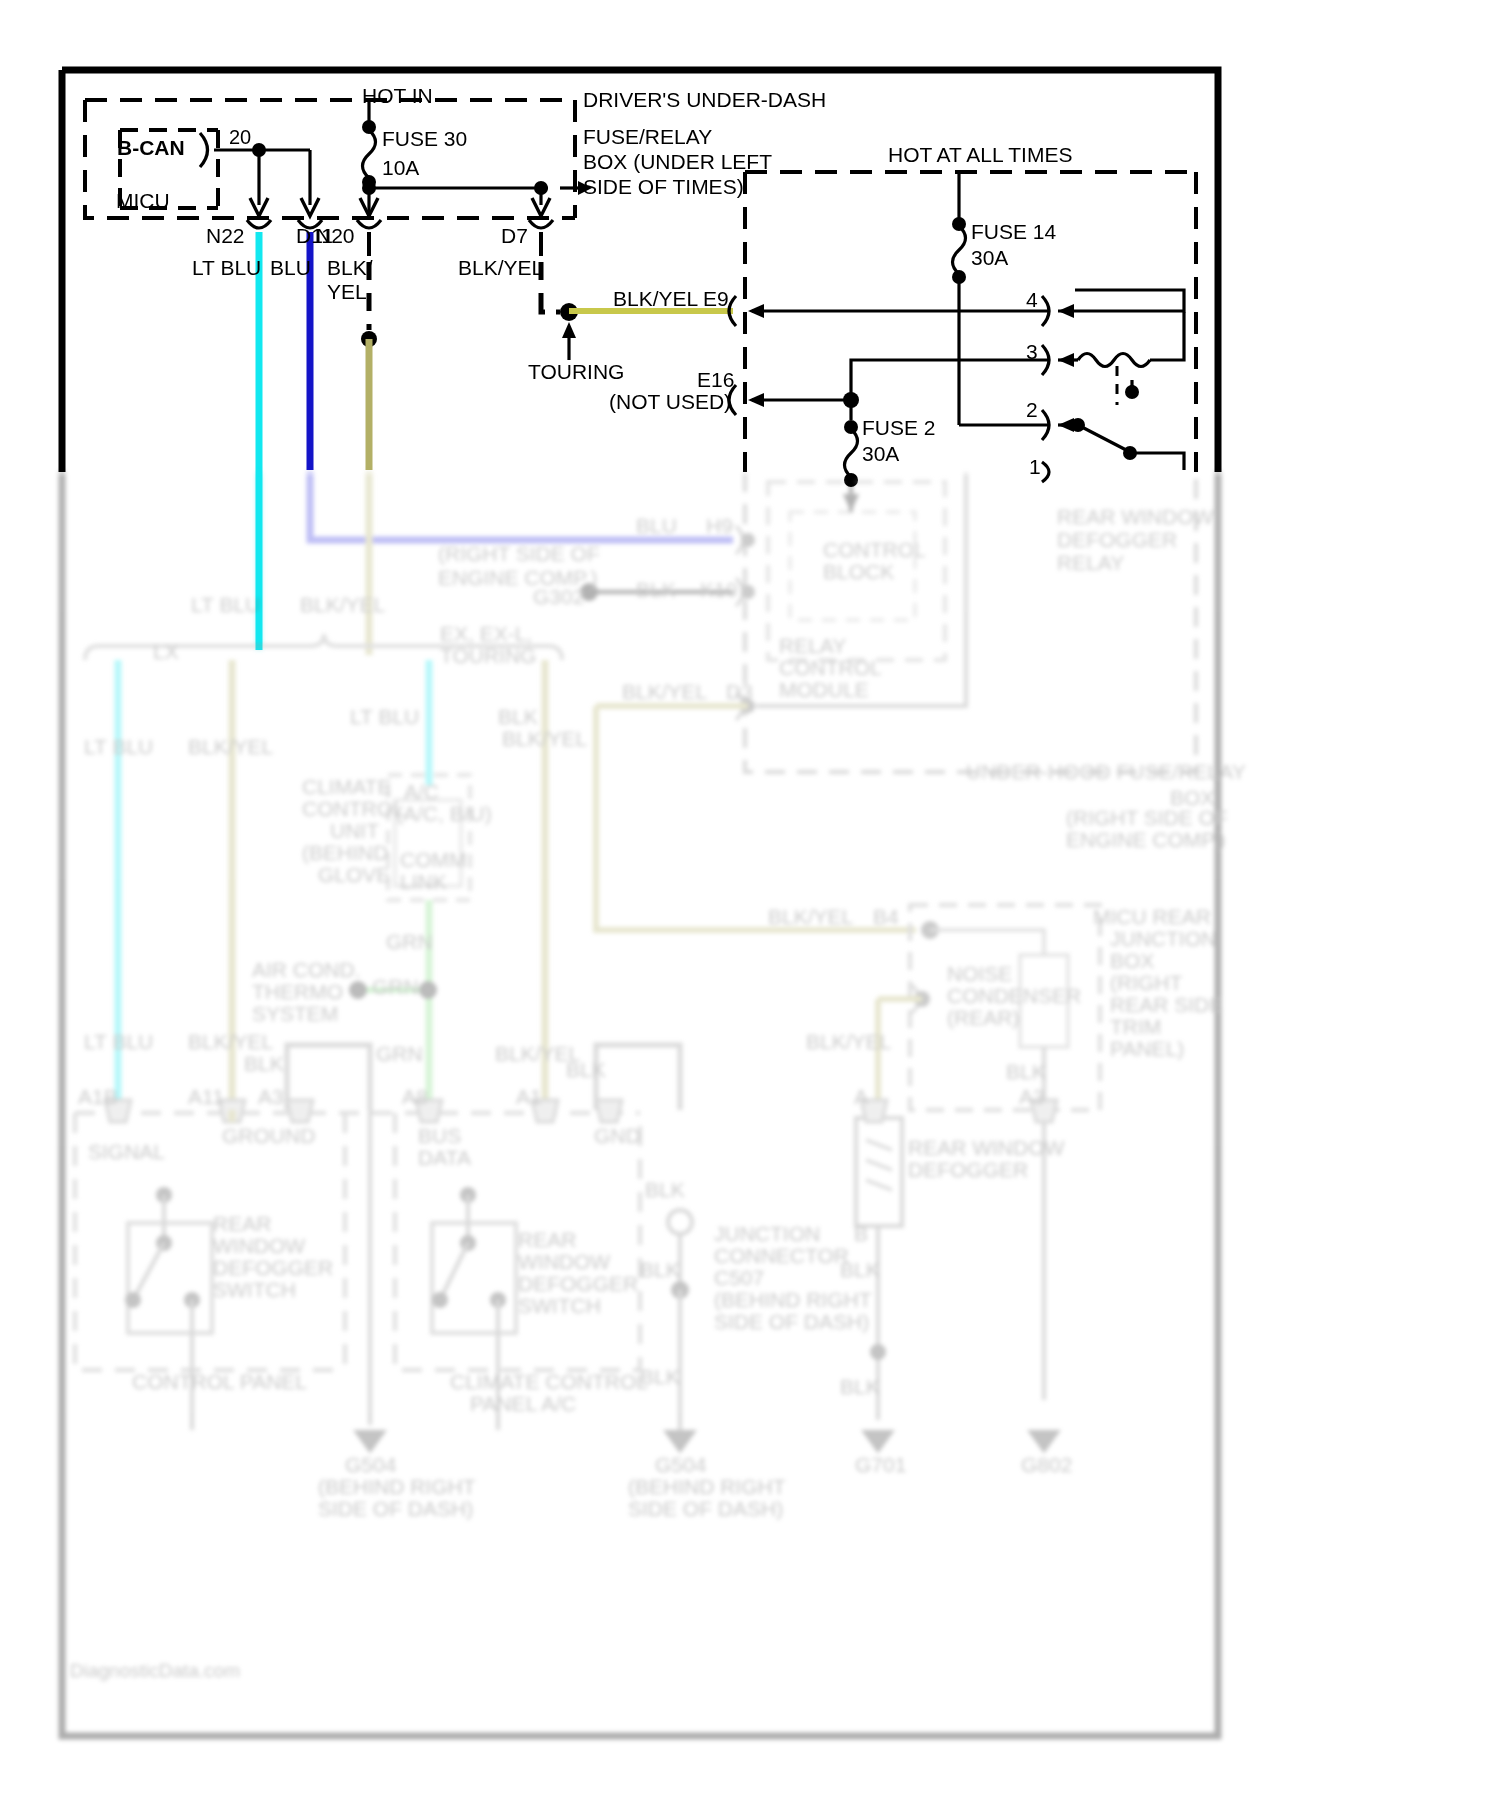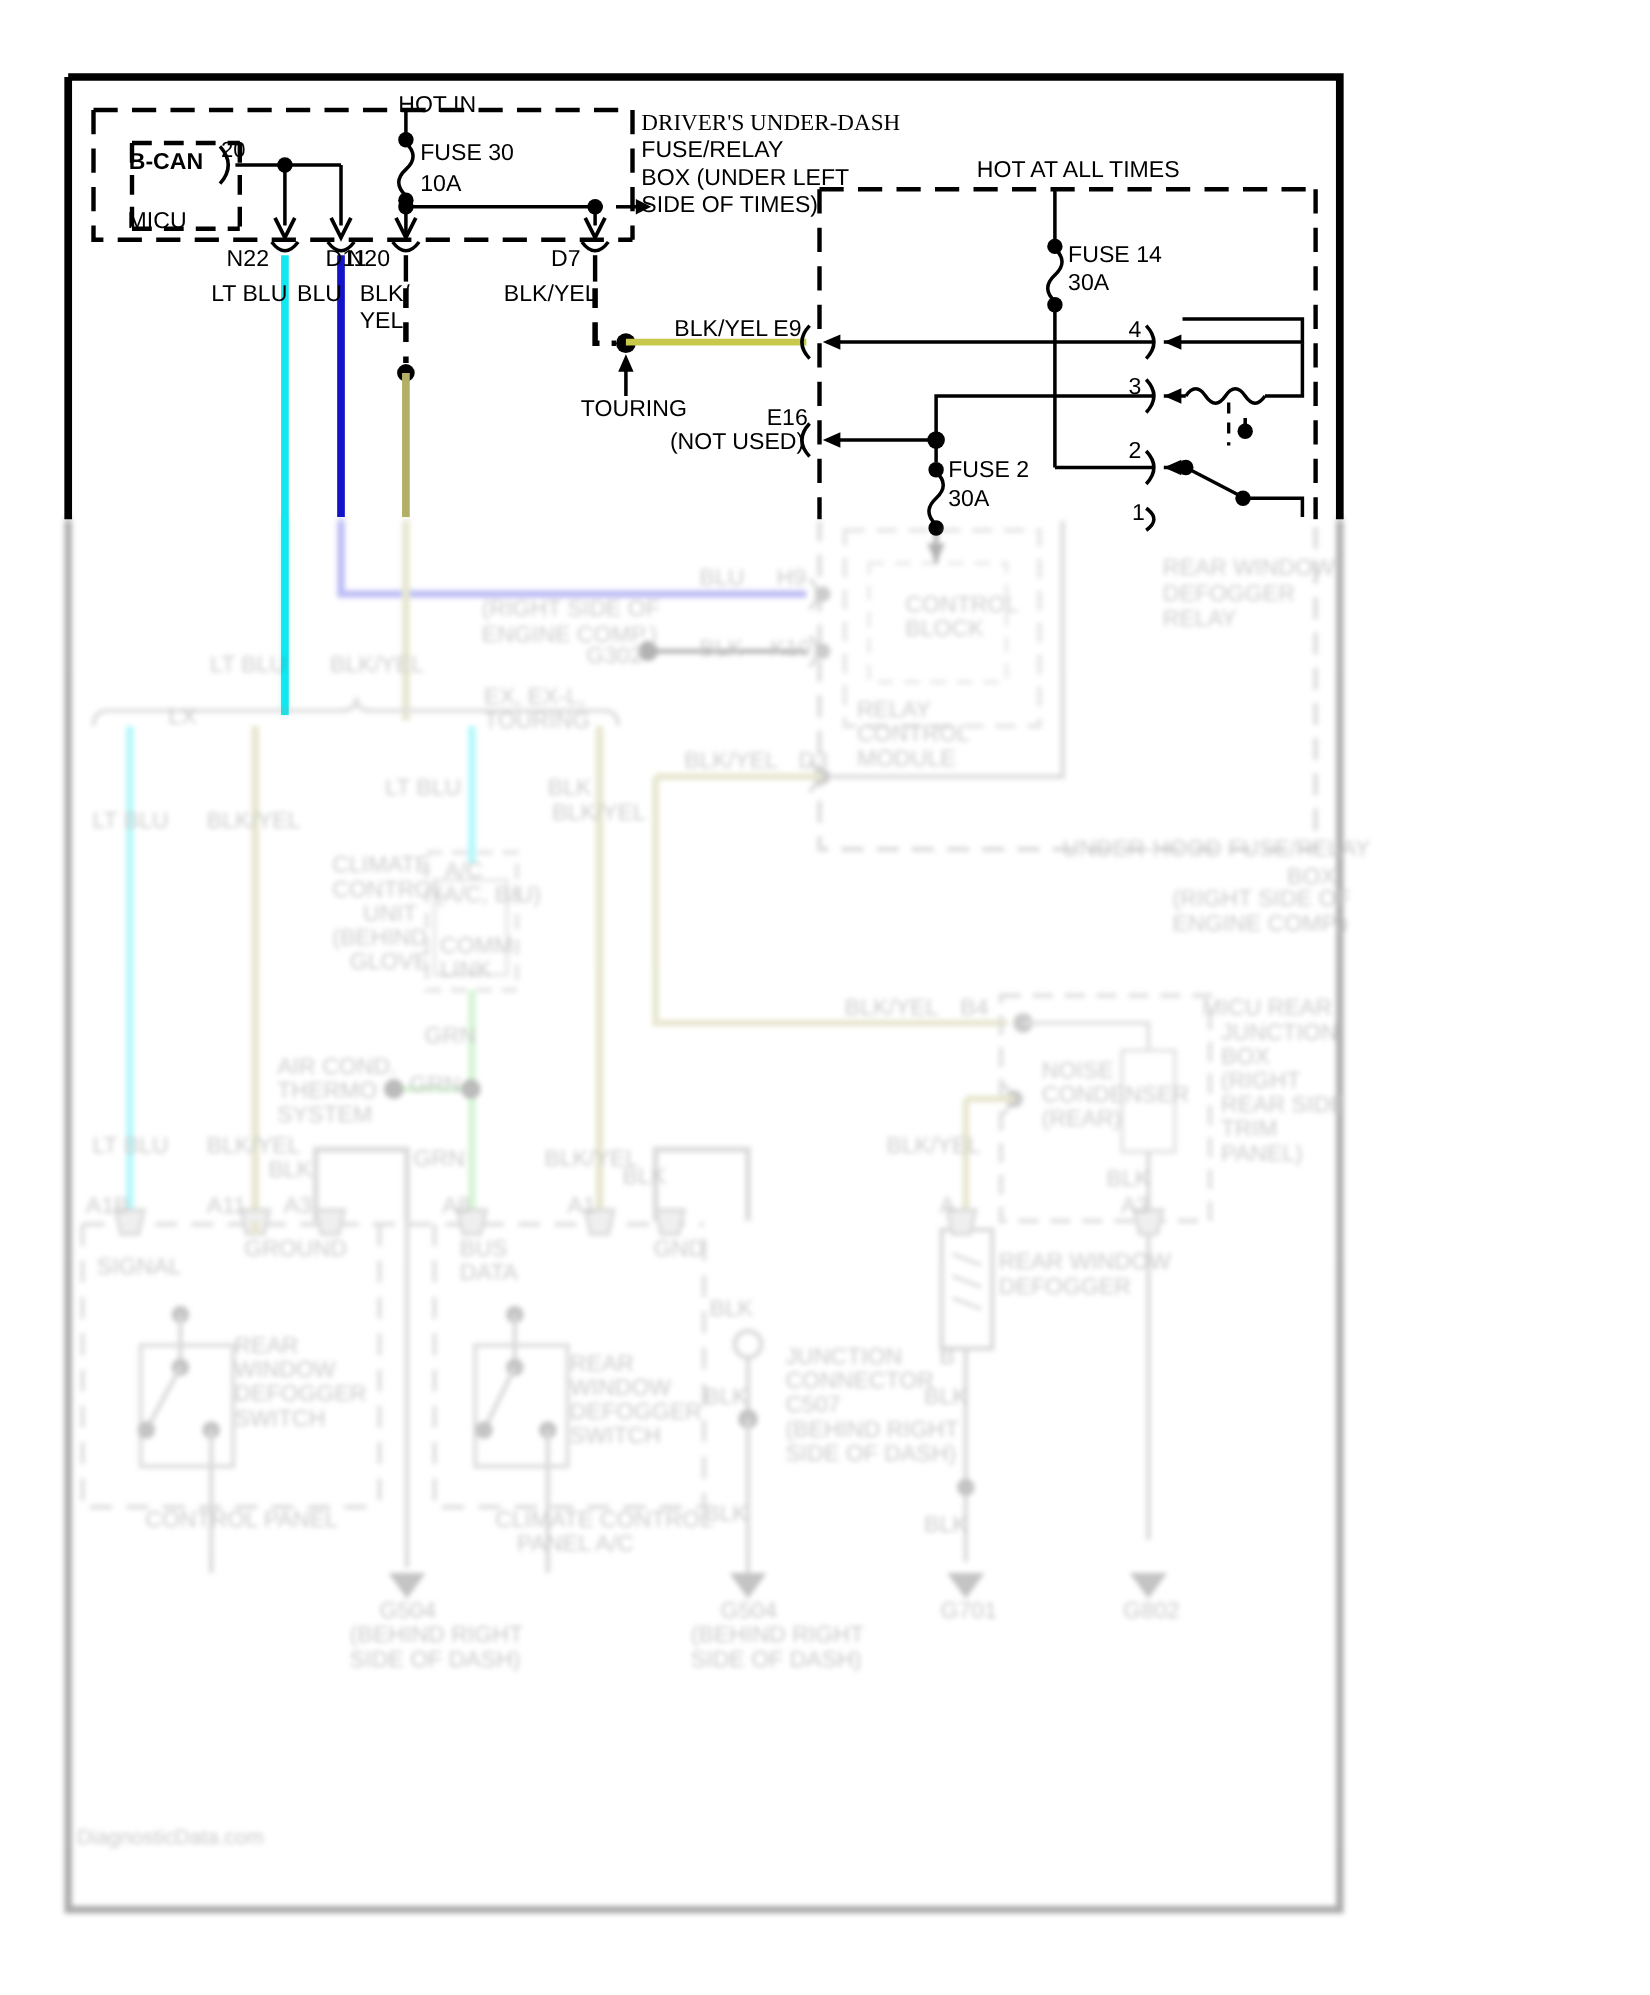--- a/index.html
+++ b/index.html
@@ -2,21 +2,21 @@
 <html><head>
 <meta charset="utf-8">
 <style>
   html,body{margin:0;padding:0;background:#ffffff;}
   body{width:1500px;height:1814px;position:relative;overflow:hidden;
        font-family:"Liberation Sans",sans-serif;color:#000;}
   .canvas{position:absolute;left:0;top:0;width:1500px;height:1814px;}
   svg{position:absolute;left:0;top:0;}
   .txt{position:absolute;white-space:pre;font-family:"Liberation Sans",sans-serif;
        font-size:21px;color:#000;line-height:1.12;}
-  .txt.sm{font-size:20px;}
+  .txt.sm{font-size:20px;margin-left:28px;}
   
   #lower-wrap{position:absolute;left:0;top:0;width:1500px;height:1814px;
               -webkit-mask-image:linear-gradient(to bottom,
                   rgba(0,0,0,0) 0px, rgba(0,0,0,0) 462px,
                   rgba(0,0,0,0.30) 478px, rgba(0,0,0,0.32) 1814px);
               mask-image:linear-gradient(to bottom,
                   rgba(0,0,0,0) 0px, rgba(0,0,0,0) 462px,
                   rgba(0,0,0,0.30) 478px, rgba(0,0,0,0.32) 1814px);
               filter:blur(2.2px);}
   #lower-wrap .txt{color:#555;}
@@ -147,21 +147,21 @@
 <div class="txt sm" style="left:201px; top:126px;">20</div>
 <div class="txt" style="left:116px; top:189px;">MICU</div>
 
 <div class="txt" style="left:382px; top:127px;">FUSE 30</div>
 <div class="txt" style="left:382px; top:156px;">10A</div>
 <div class="txt" style="left:971px; top:220px;">FUSE 14</div>
 <div class="txt" style="left:971px; top:246px;">30A</div>
 <div class="txt" style="left:862px; top:416px;">FUSE 2</div>
 <div class="txt" style="left:862px; top:442px;">30A</div>
 
-<div class="txt" style="left:583px; top:100px;font-family:Liberation Serif, serif;">DRIVER'S UNDER-DASH</div>
+<div class="txt" style="left:583px; top:88px;">DRIVER'S UNDER-DASH</div>
 <div class="txt" style="left:583px; top:125px;">FUSE/RELAY</div>
 <div class="txt" style="left:583px; top:150px;">BOX (UNDER LEFT</div>
 <div class="txt" style="left:583px; top:175px;">SIDE OF TIMES)</div>
 
 <div class="txt" style="left:206px; top:224px;">N22</div>
 <div class="txt" style="left:268px; top:224px;margin-left:28px;">D11</div>
 <div class="txt" style="left:316px; top:224px;">N20</div>
 <div class="txt" style="left:501px; top:224px;">D7</div>
 
 <div class="txt" style="left:192px; top:256px;text-align:right;">LT BLU</div>

